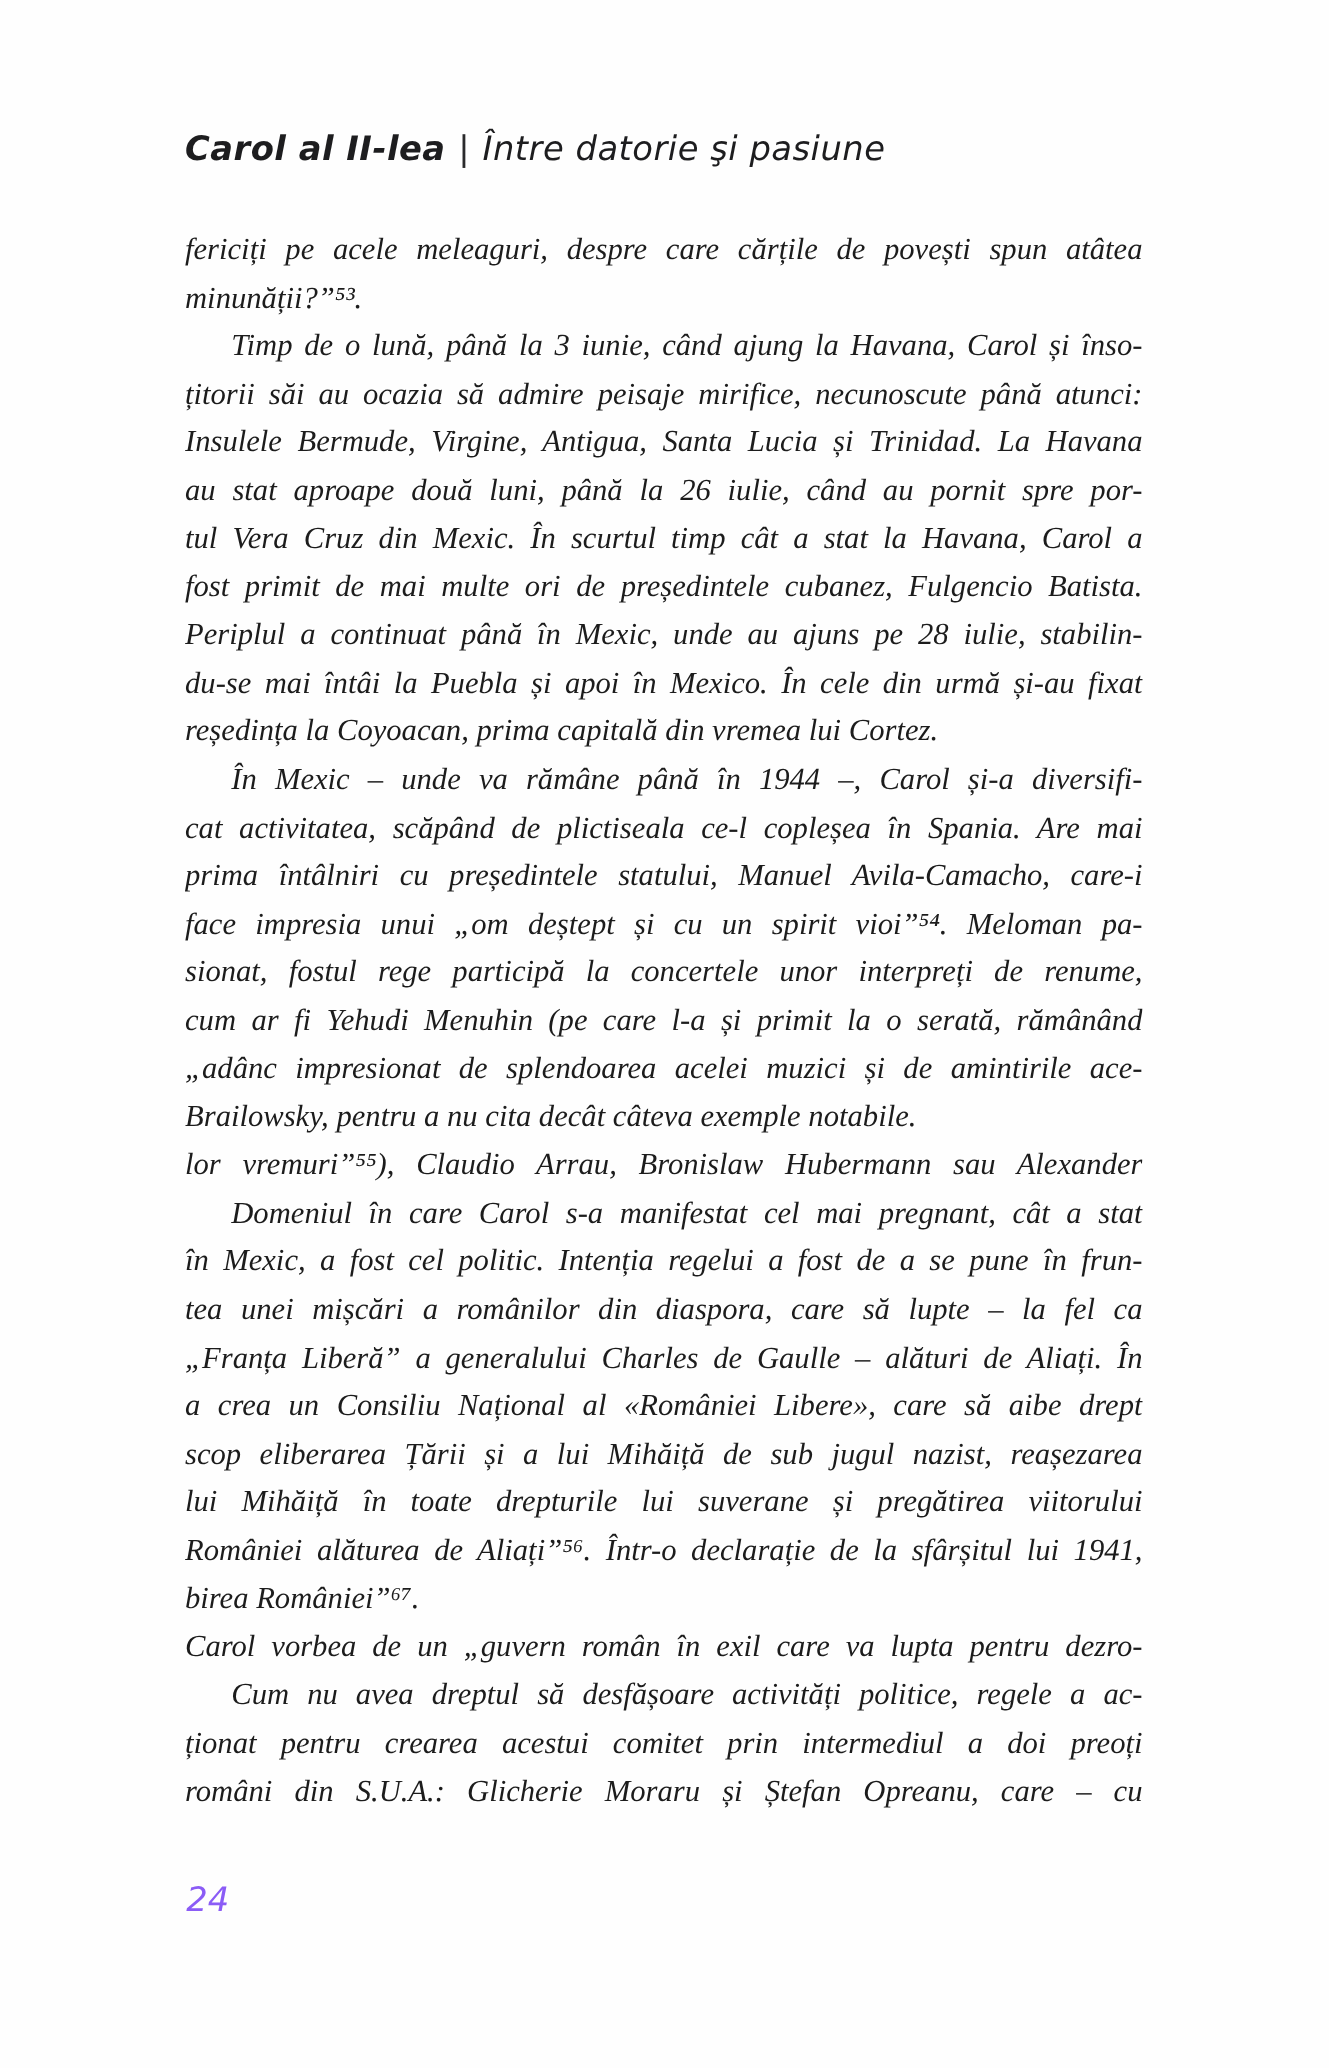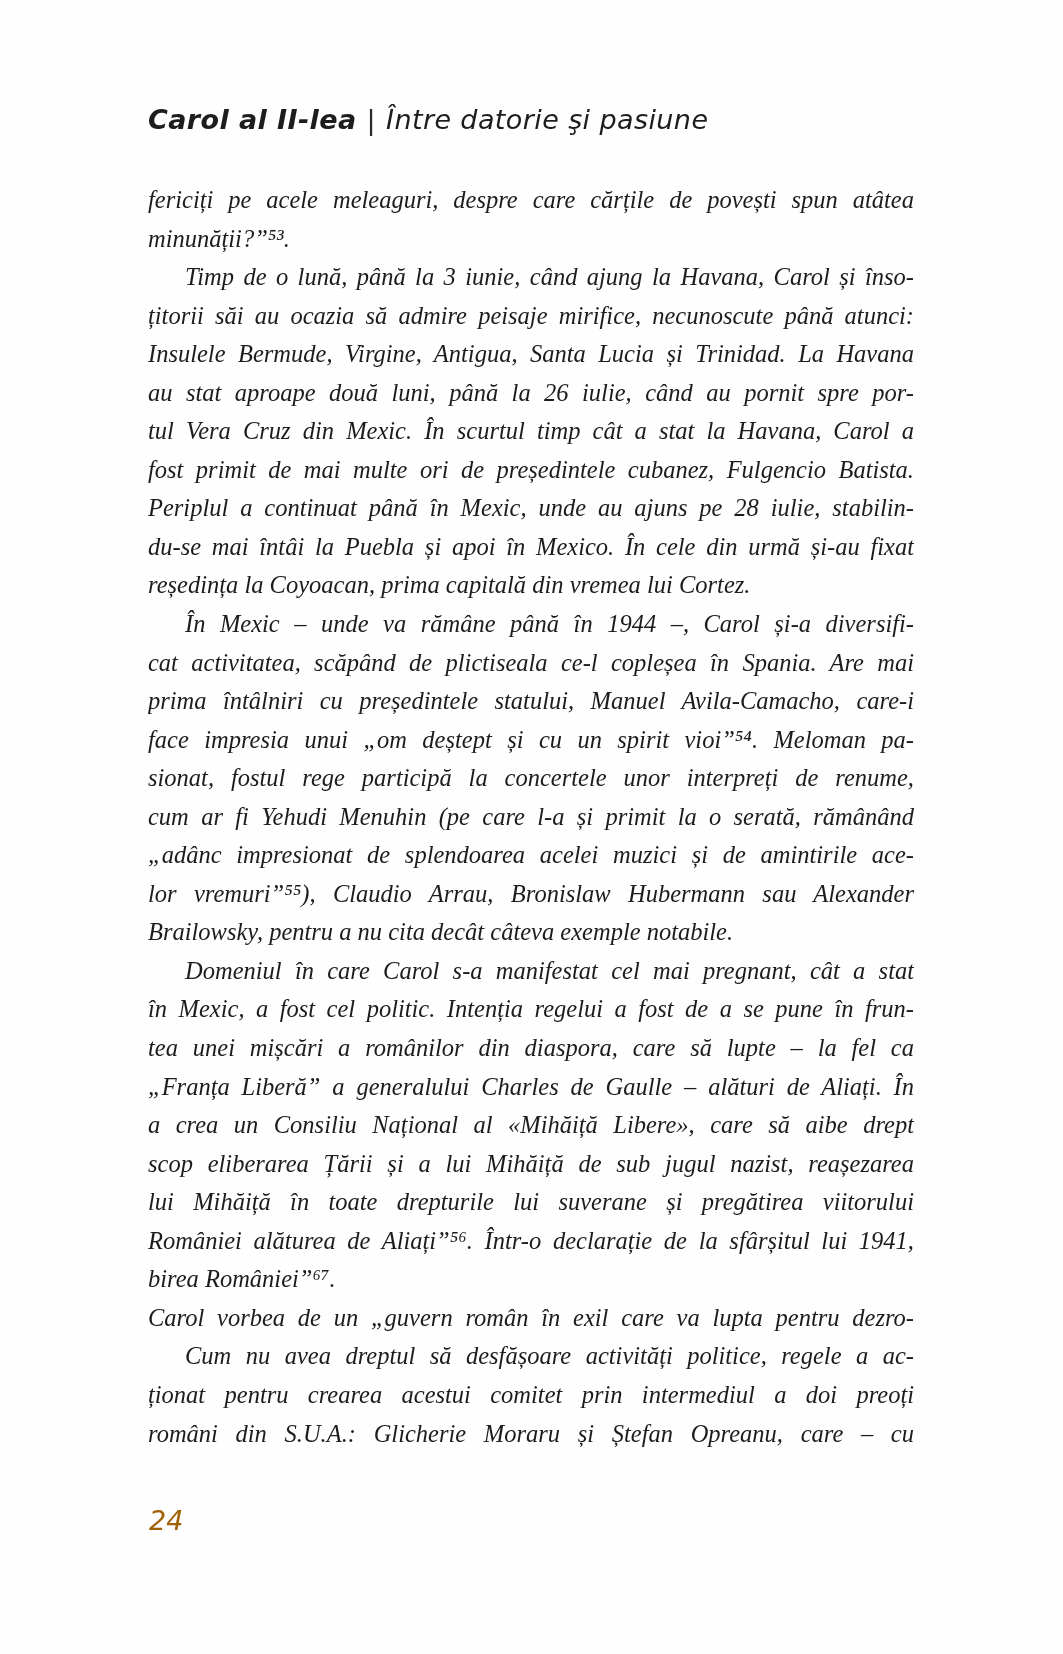--- a/index.html
+++ b/index.html
@@ -62,21 +62,21 @@
   .line.indent {
     text-indent: 37px;
   }
   .page-number {
     position: absolute;
     left: 149px;
     top: 1501px;
     font-family: "DejaVu Sans", sans-serif;
     font-size: 27px;
     line-height: 40px;
-    color: #a16207;
+    color: #8b5cf6;
   }
 </style>
 </head>
 <body>
 
 <div class="page">
 
   <div class="running-header">
     <span class="title-bold">Carol al II-lea</span><span class="separator">|</span><span class="title-regular">Între datorie şi pasiune</span>
   </div>
@@ -94,27 +94,27 @@
       <div class="line">Periplul a continuat până în Mexic, unde au ajuns pe 28 iulie, stabilin-</div>
       <div class="line">du-se mai întâi la Puebla și apoi în Mexico. În cele din urmă și-au fixat</div>
       <div class="line lastline">reședința la Coyoacan, prima capitală din vremea lui Cortez.</div>
       <div class="line indent">În Mexic – unde va rămâne până în 1944 –, Carol și-a diversifi-</div>
       <div class="line">cat activitatea, scăpând de plictiseala ce-l copleșea în Spania. Are mai</div>
       <div class="line">prima întâlniri cu președintele statului, Manuel Avila-Camacho, care-i</div>
       <div class="line">face impresia unui „om deștept și cu un spirit vioi”⁵⁴. Meloman pa-</div>
       <div class="line">sionat, fostul rege participă la concertele unor interpreți de renume,</div>
       <div class="line">cum ar fi Yehudi Menuhin (pe care l-a și primit la o serată, rămânând</div>
       <div class="line">„adânc impresionat de splendoarea acelei muzici și de amintirile ace-</div>
+      <div class="line lastline">Brailowsky, pentru a nu cita decât câteva exemple notabile.</div>
       <div class="line">lor vremuri”⁵⁵), Claudio Arrau, Bronislaw Hubermann sau Alexander</div>
-      <div class="line lastline">Brailowsky, pentru a nu cita decât câteva exemple notabile.</div>
       <div class="line indent">Domeniul în care Carol s-a manifestat cel mai pregnant, cât a stat</div>
       <div class="line">în Mexic, a fost cel politic. Intenția regelui a fost de a se pune în frun-</div>
       <div class="line">tea unei mișcări a românilor din diaspora, care să lupte – la fel ca</div>
       <div class="line">„Franța Liberă” a generalului Charles de Gaulle – alături de Aliați. În</div>
-      <div class="line">a crea un Consiliu Național al «Mihăiță Libere», care să aibe drept</div>
+      <div class="line">a crea un Consiliu Național al «României Libere», care să aibe drept</div>
       <div class="line">scop eliberarea Țării și a lui Mihăiță de sub jugul nazist, reașezarea</div>
       <div class="line">lui Mihăiță în toate drepturile lui suverane și pregătirea viitorului</div>
       <div class="line">României alăturea de Aliați”⁵⁶. Într-o declarație de la sfârșitul lui 1941,</div>
       <div class="line lastline">birea României”⁶⁷.</div>
       <div class="line">Carol vorbea de un „guvern român în exil care va lupta pentru dezro-</div>
       <div class="line indent">Cum nu avea dreptul să desfășoare activități politice, regele a ac-</div>
       <div class="line">ționat pentru crearea acestui comitet prin intermediul a doi preoți</div>
       <div class="line">români din S.U.A.: Glicherie Moraru și Ștefan Opreanu, care – cu</div>
     </div>
 

